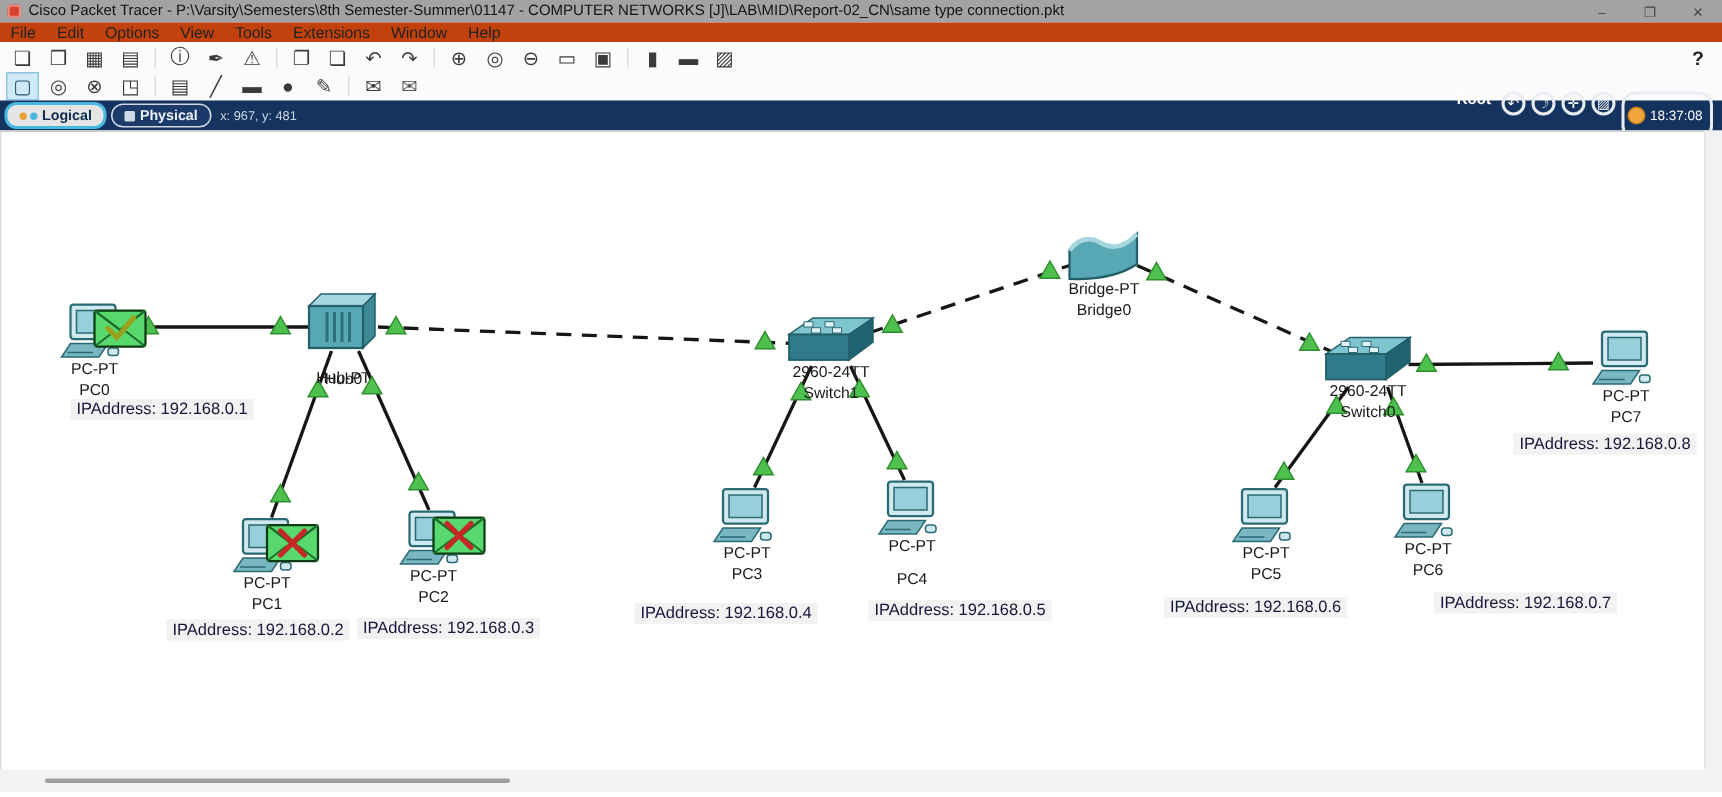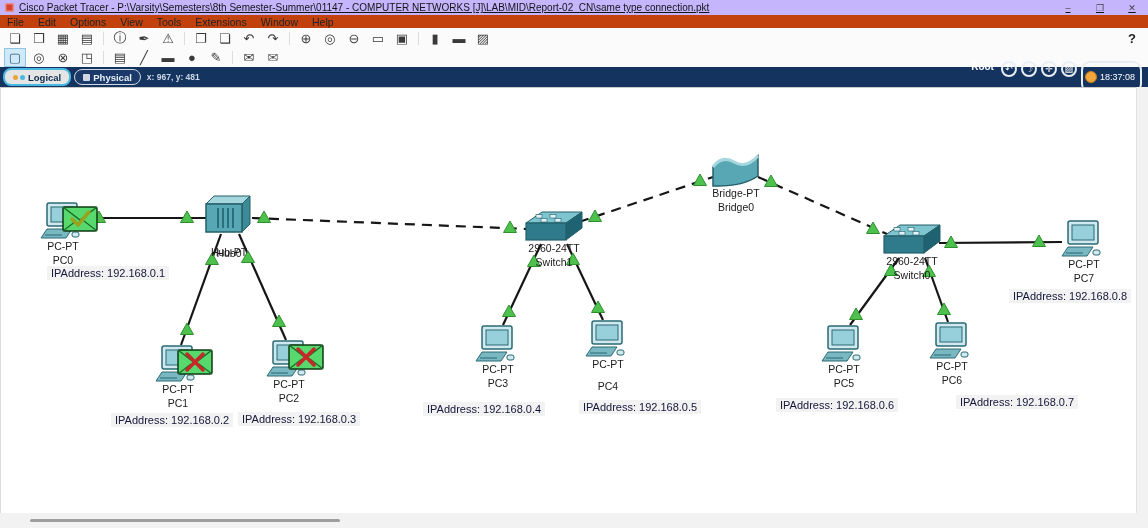--- a/index.html
+++ b/index.html
@@ -1,21 +1,21 @@
 <!DOCTYPE html>
 <html><head>
 <meta charset="utf-8">
 <style>
   html,body{margin:0;padding:0;}
   body{width:1148px;height:531px;position:relative;overflow:hidden;
        font-family:"Liberation Sans",sans-serif;background:#fff;color:#111;}
 
   
-  .titlebar{position:absolute;top:0;left:0;right:0;height:15px;background:#c4b5fd;
-            display:flex;align-items:center;font-size:10px;color:#141414;text-decoration:underline;}
+  .titlebar{position:absolute;top:0;left:0;right:0;height:15px;background:#a3a3a3;
+            display:flex;align-items:center;font-size:10px;color:#141414;}
   .app-icon{width:9px;height:9px;margin:0 5px 0 5px;background:#d8402f;border-radius:2px;
             box-shadow:inset 0 0 0 1.5px #ffffff66;}
   .win-controls{margin-left:auto;display:flex;height:100%;}
   .win-btn{width:32px;height:100%;display:flex;align-items:center;justify-content:center;
            font-size:9px;color:#444;}
   .menubar{position:absolute;top:15px;left:0;right:0;height:13px;background:#c2410c;
            display:flex;align-items:center;font-size:10.5px;color:#222;}
   .menu-item{padding:0 7px;}
 
   .toolbar{position:absolute;left:0;right:0;background:#fbfbfb;display:flex;align-items:center;}
@@ -32,21 +32,21 @@
   .workspace-bar{position:absolute;top:67px;left:0;right:0;height:20px;background:#15335f;
                  display:flex;align-items:center;color:#fff;}
   .tab{height:14px;border-radius:8px;display:flex;align-items:center;gap:3px;
        font-size:9.5px;font-weight:bold;padding:0 8px;margin-left:3px;}
   .tab.active{background:#e5e5e5;color:#0d2b4d;border:2px solid #49b8e0;}
   .tab.inactive{background:#1b3a69;color:#e9f0f7;border:1px solid #cfd8e3;}
   .dot{width:5px;height:5px;border-radius:50%;display:inline-block;}
   .dot-orange{background:#e8a33d;}
   .dot-blue{background:#49b8e0;margin-left:-1px;}
   .sq{width:7px;height:7px;border-radius:1px;background:#cfd8e3;display:inline-block;}
-  .coords{font-size:8.5px;color:#cdd8e6;margin-left:6px;font-weight:bold;}
+  .coords{font-size:8.5px;color:#cdd8e6;margin-left:6px;font-weight:normal;}
   .ws-right{margin-left:auto;display:flex;align-items:flex-start;gap:4px;margin-right:6px;}
   .root-label{font-size:10px;font-weight:bold;margin-right:3px;}
   .nav-btn{width:16px;height:16px;border:2px solid #e9eef4;border-radius:50%;
            display:flex;align-items:center;justify-content:center;font-size:9px;color:#fff;
            background:transparent;box-sizing:border-box;}
   .time-pill{height:32px;border:2px solid #e9eef4;border-radius:9px;display:flex;
              align-items:center;font-size:9px;padding:0 5px 0 2px;gap:3px;box-sizing:border-box;}
   .clock-dot{width:10px;height:10px;border-radius:50%;background:#f0a63c;border:1px solid #c97f1d;}
 
   

